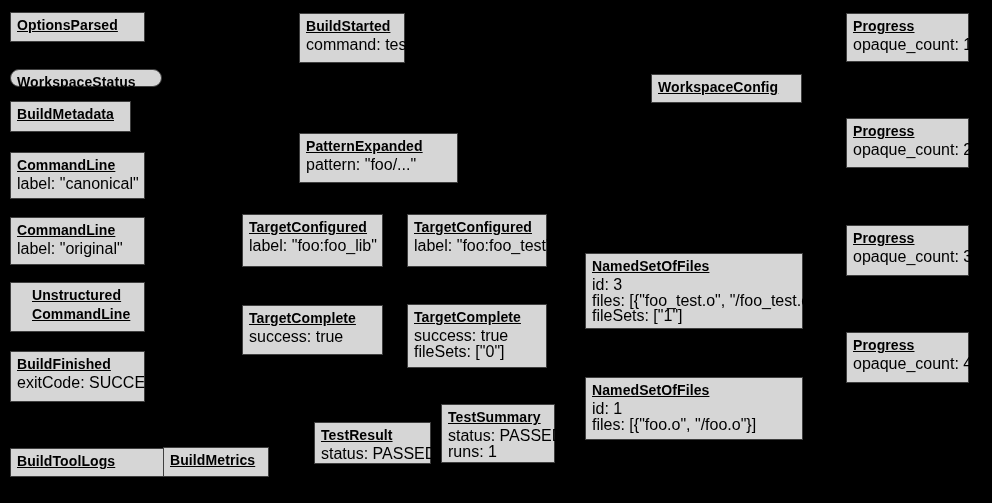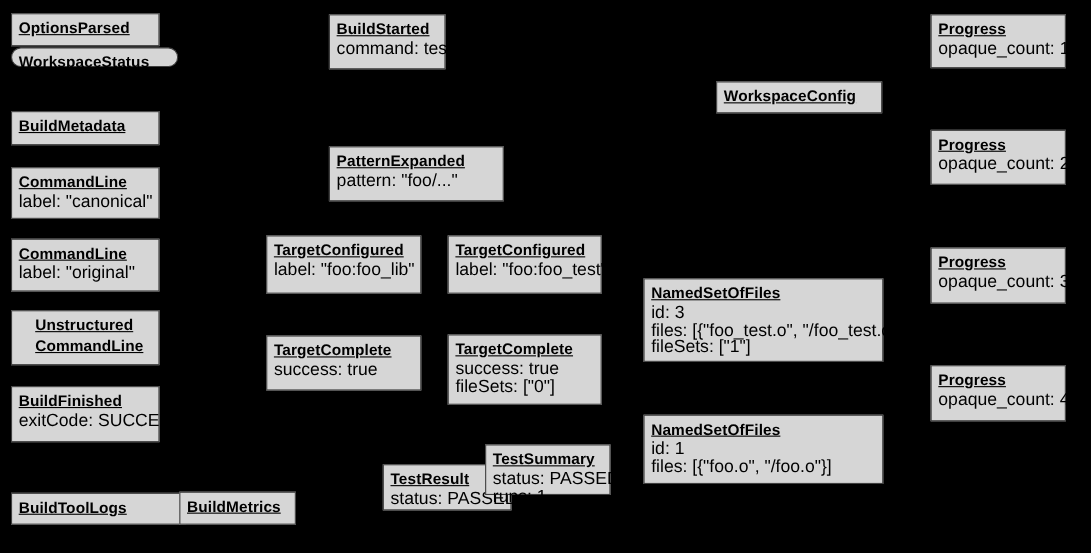--- a/index.html
+++ b/index.html
@@ -41,25 +41,25 @@
   }
 </style>
 </head>
 <body>
 
 <div id="stage">
     <div class="node" style="left: 10px; top: 12px; width: 135px; height: 30px;">
     <div class="node-title">OptionsParsed</div>
     <div class="node-body"></div>
   </div>
-    <div class="node" style="left: 10px; top: 43px; width: 152px; height: 18px; border-radius: 12px;">
+    <div class="node" style="left: 10px; top: 69px; width: 152px; height: 18px; border-radius: 12px;">
     <div class="node-title">WorkspaceStatus</div>
     <div class="node-body"></div>
   </div>
-    <div class="node" style="left: 10px; top: 101px; width: 135px; height: 31px;">
+    <div class="node" style="left: 10px; top: 101px; width: 121px; height: 31px;">
     <div class="node-title">BuildMetadata</div>
     <div class="node-body"></div>
   </div>
     <div class="node" style="left: 10px; top: 152px; width: 135px; height: 47px;">
     <div class="node-title">CommandLine</div>
     <div class="node-body">
         <div class="node-line">label: "canonical"</div>
       </div>
   </div>
     <div class="node" style="left: 10px; top: 217px; width: 135px; height: 48px;">
@@ -117,27 +117,27 @@
         <div class="node-line">success: true</div>
       </div>
   </div>
     <div class="node" style="left: 407px; top: 304px; width: 140px; height: 64px;">
     <div class="node-title">TargetComplete</div>
     <div class="node-body">
         <div class="node-line">success: true</div>
         <div class="node-line">fileSets: ["0"]</div>
       </div>
   </div>
-    <div class="node" style="left: 314px; top: 422px; width: 117px; height: 42px; margin-left: 34px;">
+    <div class="node" style="left: 314px; top: 422px; width: 117px; height: 42px;">
     <div class="node-title">TestResult</div>
     <div class="node-body">
         <div class="node-line">status: PASSED</div>
       </div>
   </div>
-    <div class="node" style="left: 441px; top: 404px; width: 114px; height: 46px;">
+    <div class="node" style="left: 441px; top: 404px; width: 114px; height: 59px;">
     <div class="node-title">TestSummary</div>
     <div class="node-body">
         <div class="node-line">status: PASSED</div>
         <div class="node-line">runs: 1</div>
       </div>
   </div>
     <div class="node" style="left: 651px; top: 74px; width: 151px; height: 29px;">
     <div class="node-title">WorkspaceConfig</div>
     <div class="node-body"></div>
   </div>

